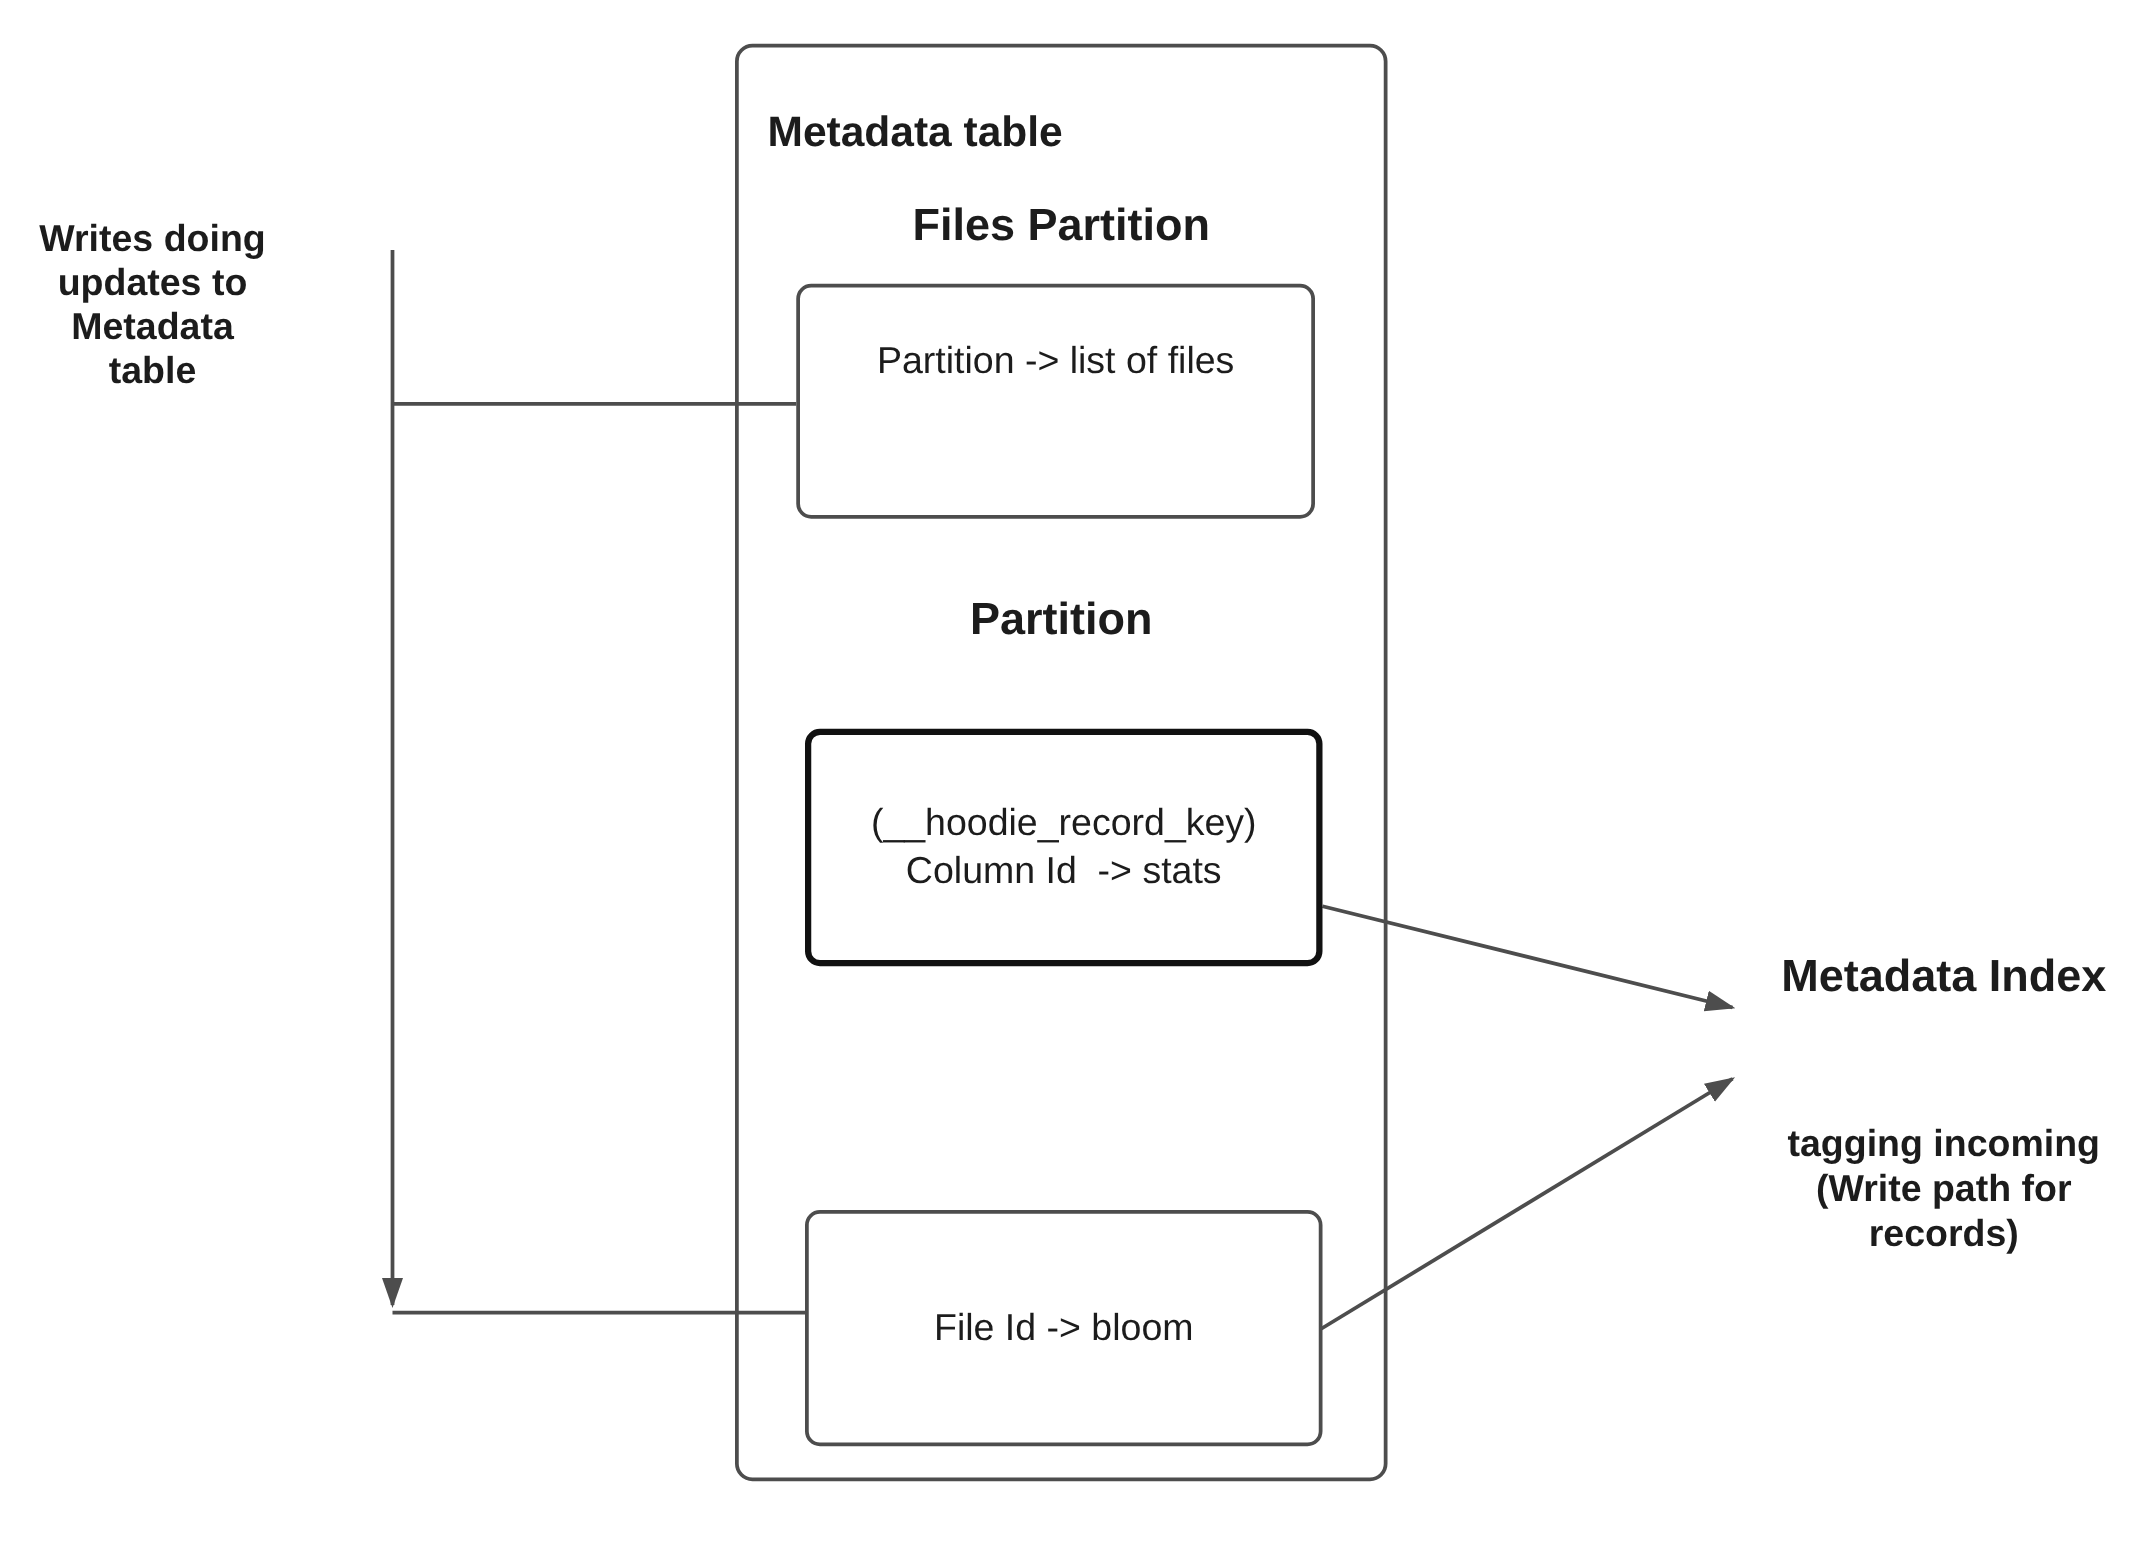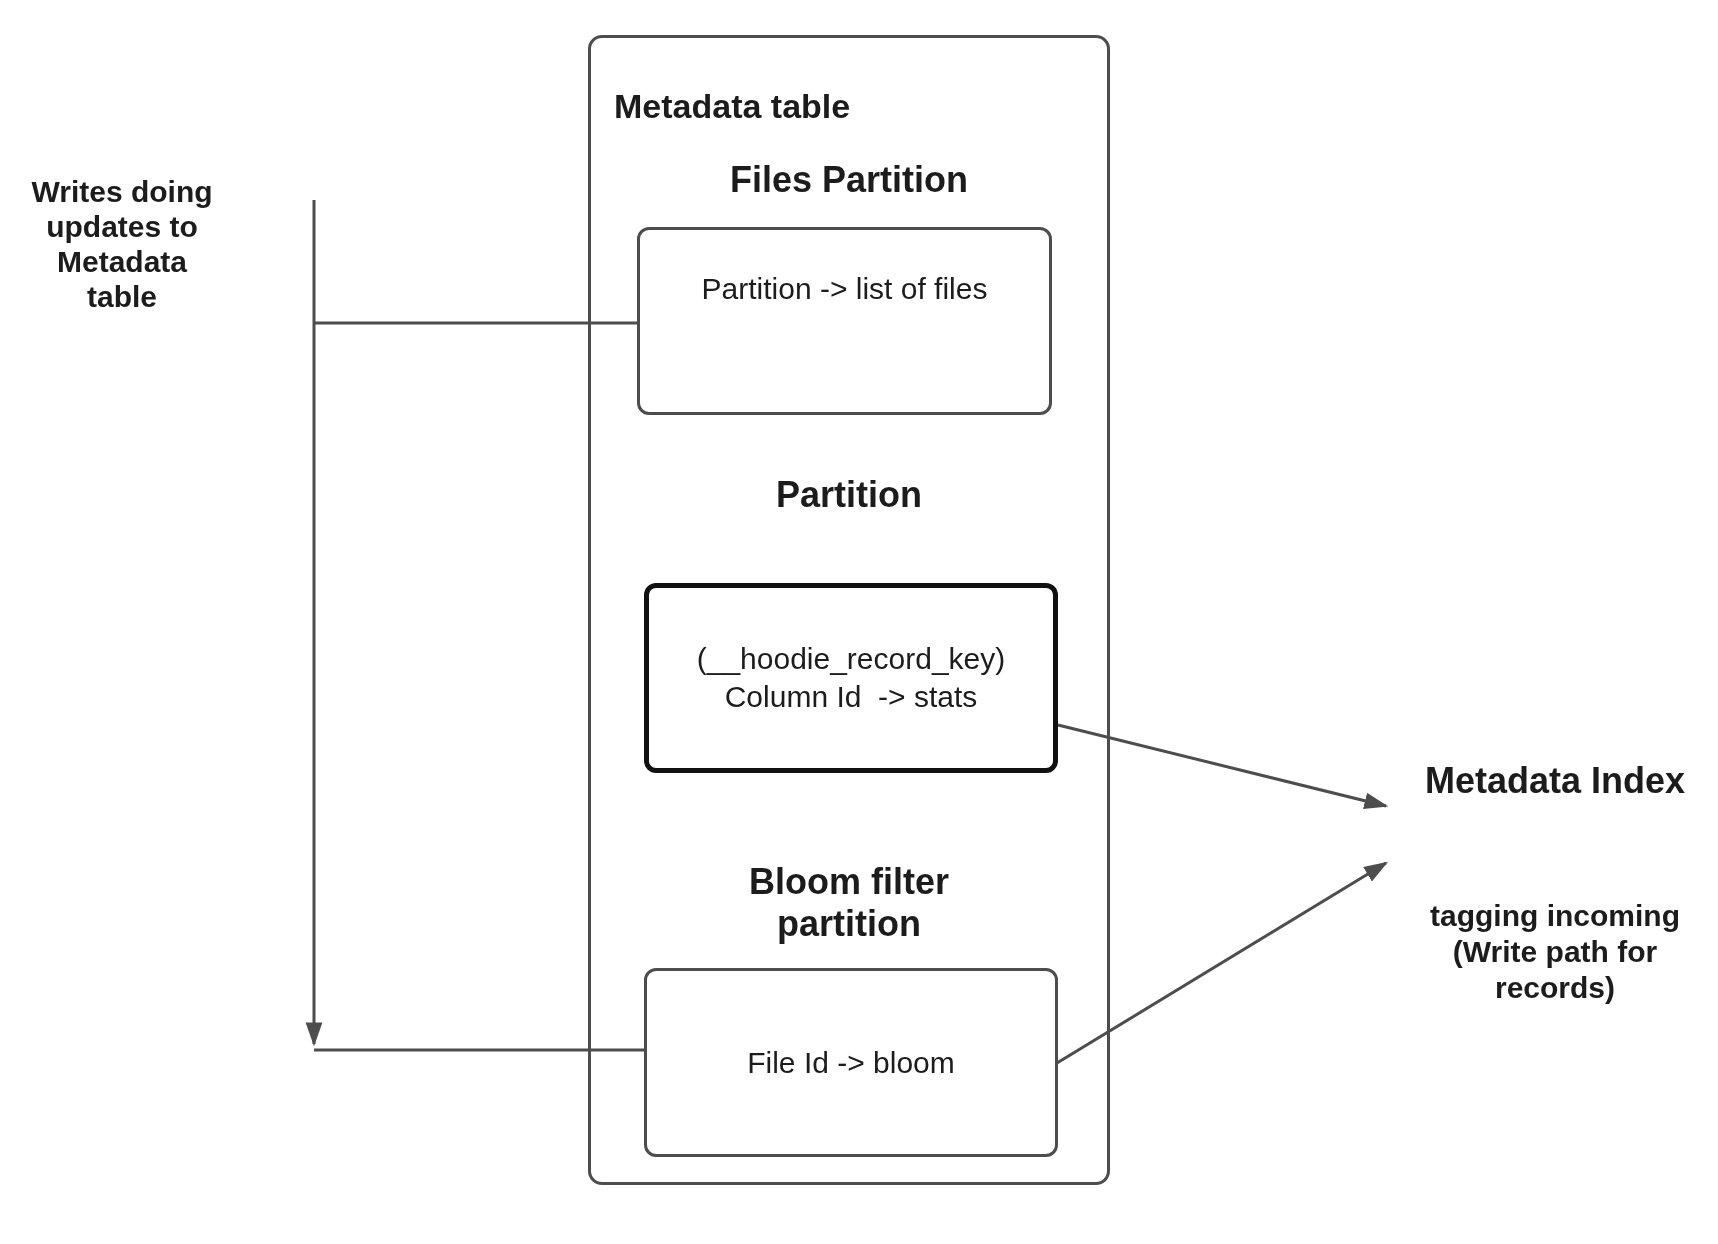--- a/index.html
+++ b/index.html
@@ -151,24 +151,20 @@
     </div>
 
     <div class="part-heading stats-heading">
       <span>Partition</span>
     </div>
     <div class="inner-box stats-box">
       <div class="box-text">(__hoodie_record_key)</div>
       <div class="box-text">Column Id  -&gt; stats</div>
     </div>
 
-    <div class="part-heading bloom-heading">
-      <span>Bloom filter</span>
-      <span>partition</span>
-    </div>
     <div class="inner-box bloom-box">
       <div class="box-text">File Id -&gt; bloom</div>
     </div>
   </div>
 
   <div class="index-title">Metadata Index</div>
   <div class="index-subtitle">
     <span>tagging incoming</span>
     <span>(Write path for</span>
     <span>records)</span>

